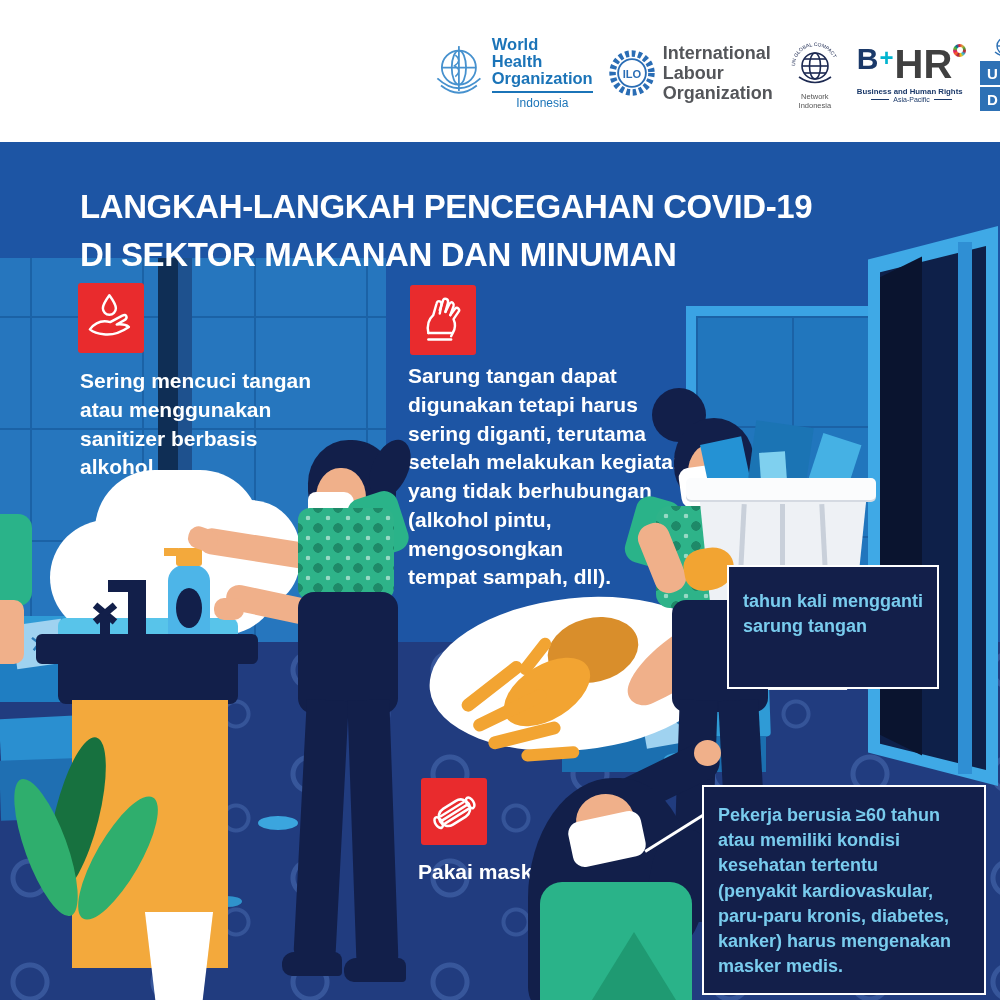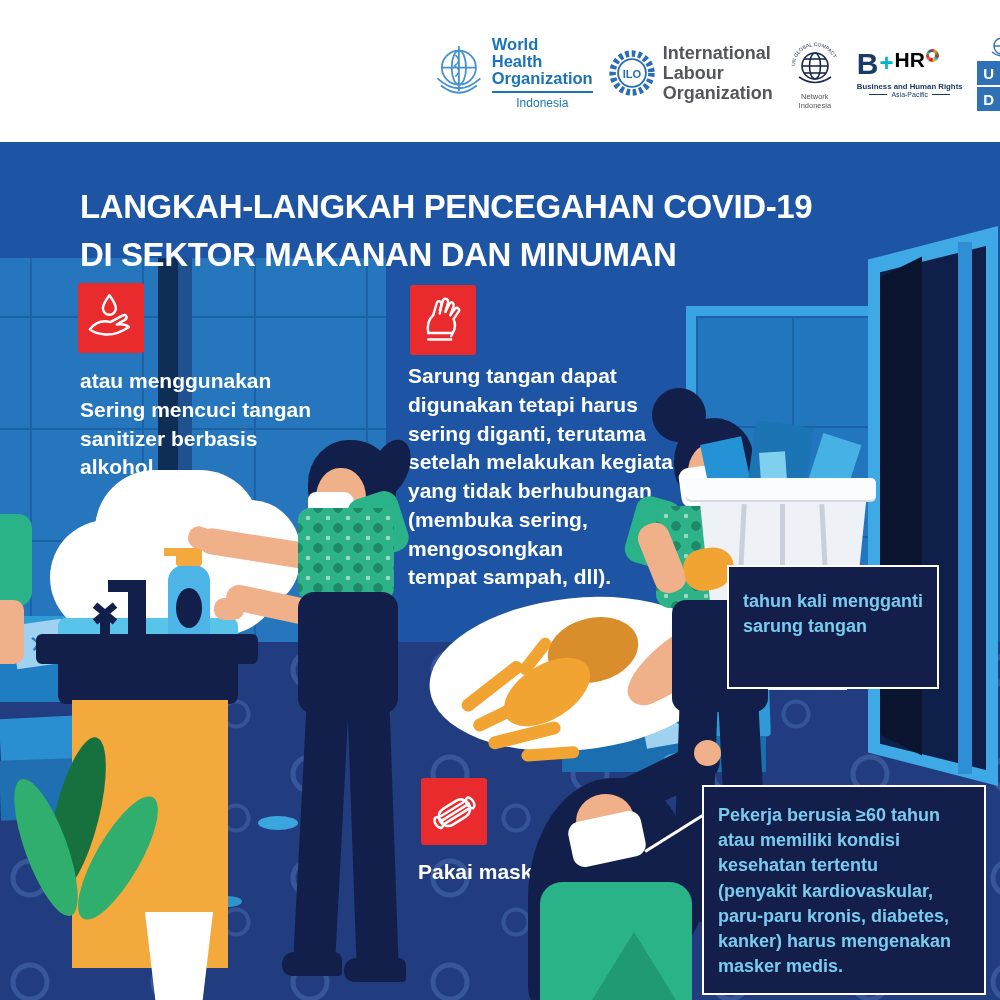--- a/index.html
+++ b/index.html
@@ -11,21 +11,21 @@
   .logo-row{left:432px;top:30px;width:556px;height:86px;display:flex;align-items:center;gap:14px;}
   .who-blue{color:#1b74b8;}
   .who-text{font-weight:700;font-size:16.5px;line-height:1.02;}
   .who-div{height:2px;background:#1b74b8;margin:4px 0 3px 0;}
   .who-country{font-size:12px;font-weight:400;text-align:center;}
   .ilo-text{font-weight:600;font-size:18px;line-height:1.12;color:#54565a;}
   .gc-cap{font-size:7.5px;color:#555;text-align:center;margin-top:2px;}
   .bhr-row{display:flex;align-items:flex-start;font-weight:800;}
   .bhr-b{color:#1b3969;font-size:30px;line-height:1;}
   .bhr-plus{color:#00b4cf;font-size:24px;line-height:1;margin:2px 1px 0 1px;}
-  .bhr-hr{color:#000000;font-size:21px;line-height:1;}
+  .bhr-hr{color:#404040;font-size:40px;line-height:1;}
   .sdg-ring{width:13px;height:13px;border-radius:50%;margin-left:1px;
     background:conic-gradient(#e5243b,#dda63a,#4c9f38,#c5192d,#26bde2,#fcc30b,#a21942,#fd6925,#dd1367,#56c02b,#00689d,#e5243b);
     position:relative;}
   .sdg-ring::after{content:"";position:absolute;inset:3.5px;background:#fff;border-radius:50%;}
   .bhr-cap1{font-size:7.8px;color:#1b3969;font-weight:700;margin-top:3px;white-space:nowrap;}
   .bhr-cap2{font-size:7px;color:#1b3969;text-align:center;display:flex;align-items:center;gap:4px;justify-content:center;}
   .bhr-cap2::before,.bhr-cap2::after{content:"";display:inline-block;width:18px;height:1px;background:#1b3969;}
   .undp-grid{display:grid;grid-template-columns:24px 24px;grid-auto-rows:24px;gap:2px;}
   .undp-cell{background:#2e71b5;color:#fff;font-weight:700;font-size:15px;display:flex;align-items:center;justify-content:center;}
   
@@ -175,22 +175,22 @@
 
   <div class="abs icon-sq" style="left:78px;top:283px;">
     <svg width="52" height="56" viewBox="0 0 64 64">
       <g fill="none" stroke="#fff" stroke-width="3" stroke-linecap="round" stroke-linejoin="round">
         <path d="M30 4 C30 4 22 15 22 20 a8 8 0 0 0 16 0 C38 15 30 4 30 4 Z"></path>
         <path d="M6 46 q10 -13 25 -9 l15 -8 q4 -2 5 1 q1 3 -3 5 l-9 5 q10 -1 15 3 q-16 11 -31 9 q-11 -1 -17 -6 Z"></path>
       </g>
     </svg>
   </div>
   <div class="abs" style="left:80px;top:367px;">
+    <div class="step-line">Sering mencuci tangan</div>
     <div class="step-line">atau menggunakan</div>
-    <div class="step-line">Sering mencuci tangan</div>
     <div class="step-line">sanitizer berbasis</div>
     <div class="step-line">alkohol</div>
   </div>
 
   <div class="abs icon-sq" style="left:410px;top:285px;">
     <svg width="52" height="56" viewBox="0 0 64 64">
       <g fill="none" stroke="#fff" stroke-width="3" stroke-linecap="round" stroke-linejoin="round">
         <path d="M14 56 L42 56"></path>
         <path d="M14 48 L42 48"></path>
         <path d="M14 48 q-3 -14 6 -22 l4 -14 q1 -4 4 -3 q3 1 2 5 l-2 10"></path>
@@ -199,21 +199,21 @@
         <path d="M41 26 l6 -8 q2 -2 4 0 q2 2 0 4 l-6 9 q4 9 -1 17 l-2 4"></path>
       </g>
     </svg>
   </div>
   <div class="abs" style="left:408px;top:362px;">
     <div class="step-line">Sarung tangan dapat</div>
     <div class="step-line">digunakan tetapi harus</div>
     <div class="step-line">sering diganti, terutama</div>
     <div class="step-line">setelah melakukan kegiatan</div>
     <div class="step-line">yang tidak berhubungan</div>
-    <div class="step-line">(membuka sering,</div>
+    <div class="step-line">(alkohol pintu,</div>
     <div class="step-line">mengosongkan</div>
     <div class="step-line">tempat sampah, dll).</div>
   </div>
 
   <div class="abs" style="left:50px;top:520px;width:230px;height:115px;background:#fff;border-radius:60px;"></div>
   <div class="abs" style="left:95px;top:470px;width:165px;height:120px;background:#fff;border-radius:60px;"></div>
   <div class="abs" style="left:200px;top:500px;width:100px;height:110px;background:#fff;border-radius:50px;"></div>
   <div class="abs" style="left:58px;top:618px;width:180px;height:26px;background:#58c4ea;border-radius:8px 8px 0 0;"></div>
 
   <div class="abs navy" style="left:128px;top:580px;width:18px;height:58px;"></div>

